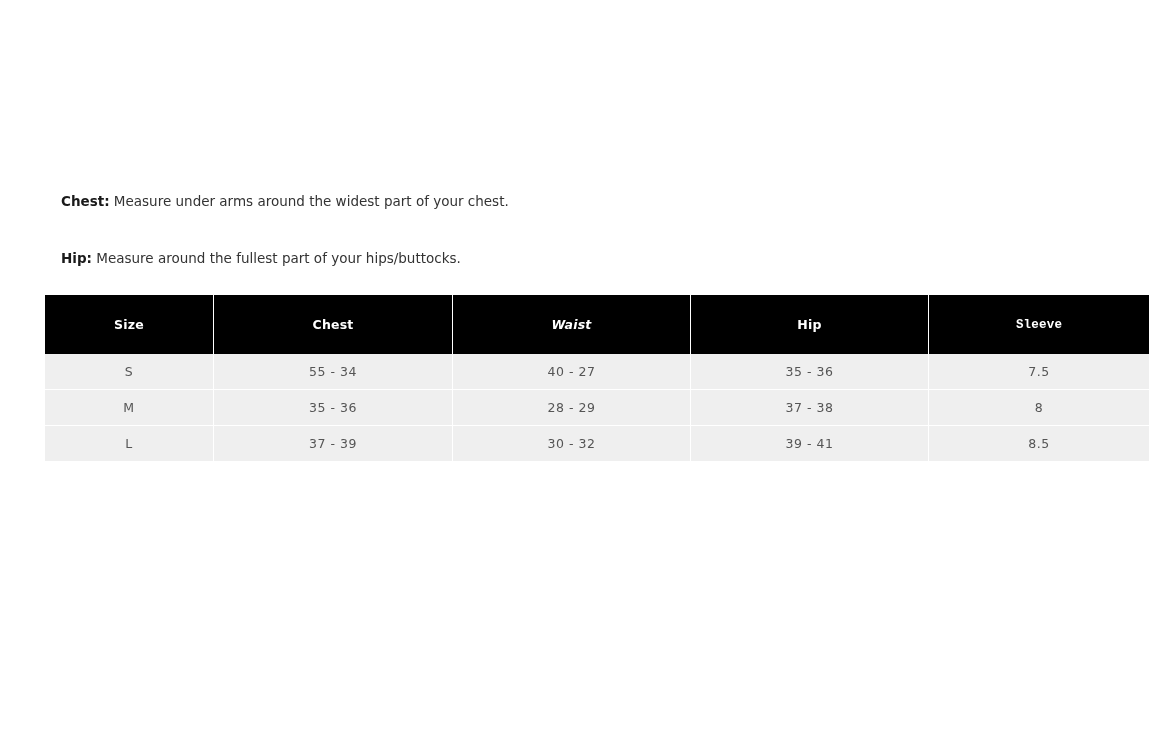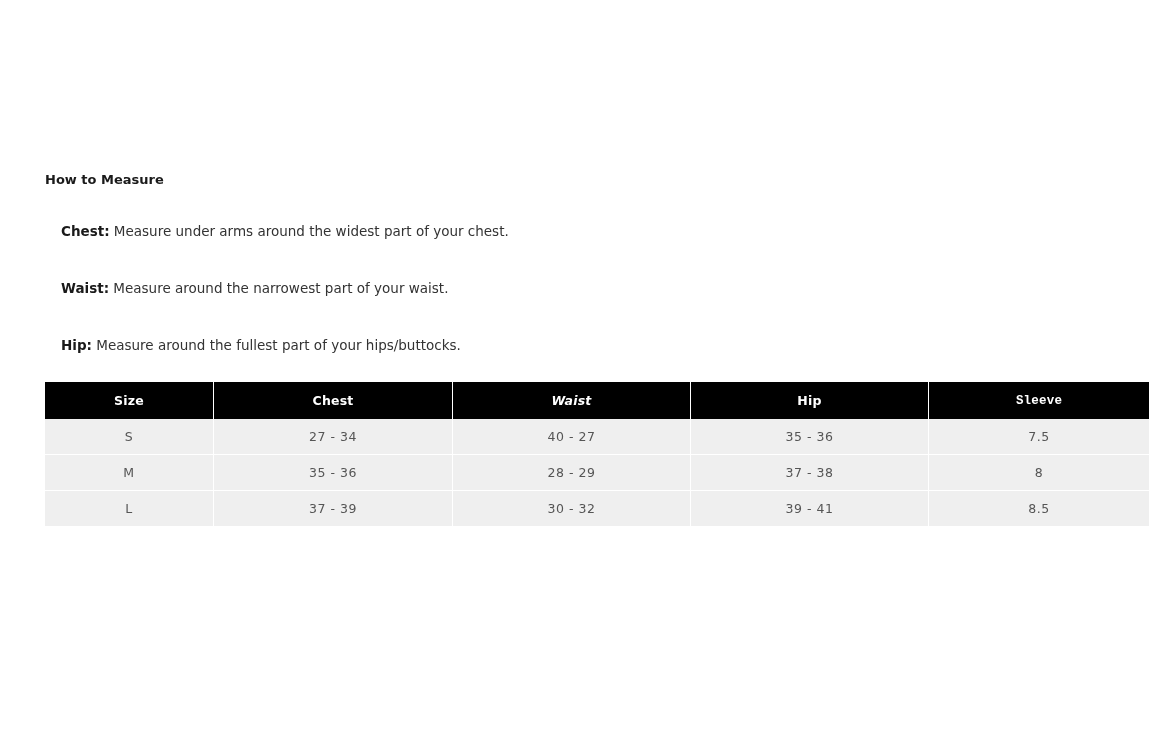--- a/index.html
+++ b/index.html
@@ -44,21 +44,21 @@
     width: 1060px;
     margin-top: 13px;
     table-layout: fixed;
   }
   table.size-chart thead th {
     background: #000000;
     color: #ffffff;
     font-size: 12.5px;
     font-weight: bold;
     text-align: center;
-    padding: 11px 4px;
+    padding: 22px 4px;
     border-right: 1px solid #ffffff;
     letter-spacing: 0.2px;
   }
   table.size-chart thead th:last-child {
     border-right: none;
     font-family: Liberation Mono, monospace;
   }
   table.size-chart tbody td {
     background: #efefef;
     color: #555555;
@@ -79,42 +79,40 @@
   .col-chest { width: 230px; }
   .col-waist { width: 229px; font-style: italic; }
   .col-hip { width: 229px; }
   .col-sleeve { width: 212px; }
 </style>
 </head>
 <body>
 
 <div class="page">
 
-  <h2 class="section-title">How to Measure</h2>
 
   <p class="measure-line"><span class="lbl">Chest:</span><span> Measure under arms around the widest part of your chest.</span></p>
 
-  <p class="measure-line"><span class="lbl">Waist:</span><span> Measure around the narrowest part of your waist.</span></p>
 
   <p class="measure-line"><span class="lbl">Hip:</span><span> Measure around the fullest part of your hips/buttocks.</span></p>
 
   <table class="size-chart">
     <thead>
       <tr>
         <th class="col-size">Size</th>
         <th class="col-chest">Chest</th>
         <th class="col-waist">Waist</th>
         <th class="col-hip">Hip</th>
         <th class="col-sleeve">Sleeve</th>
       </tr>
     </thead>
     <tbody>
       <tr>
         <td>S</td>
-        <td>27 - 34</td>
+        <td>55 - 34</td>
         <td>40 - 27</td>
         <td>35 - 36</td>
         <td>7.5</td>
       </tr>
       <tr>
         <td>M</td>
         <td>35 - 36</td>
         <td>28 - 29</td>
         <td>37 - 38</td>
         <td>8</td>

